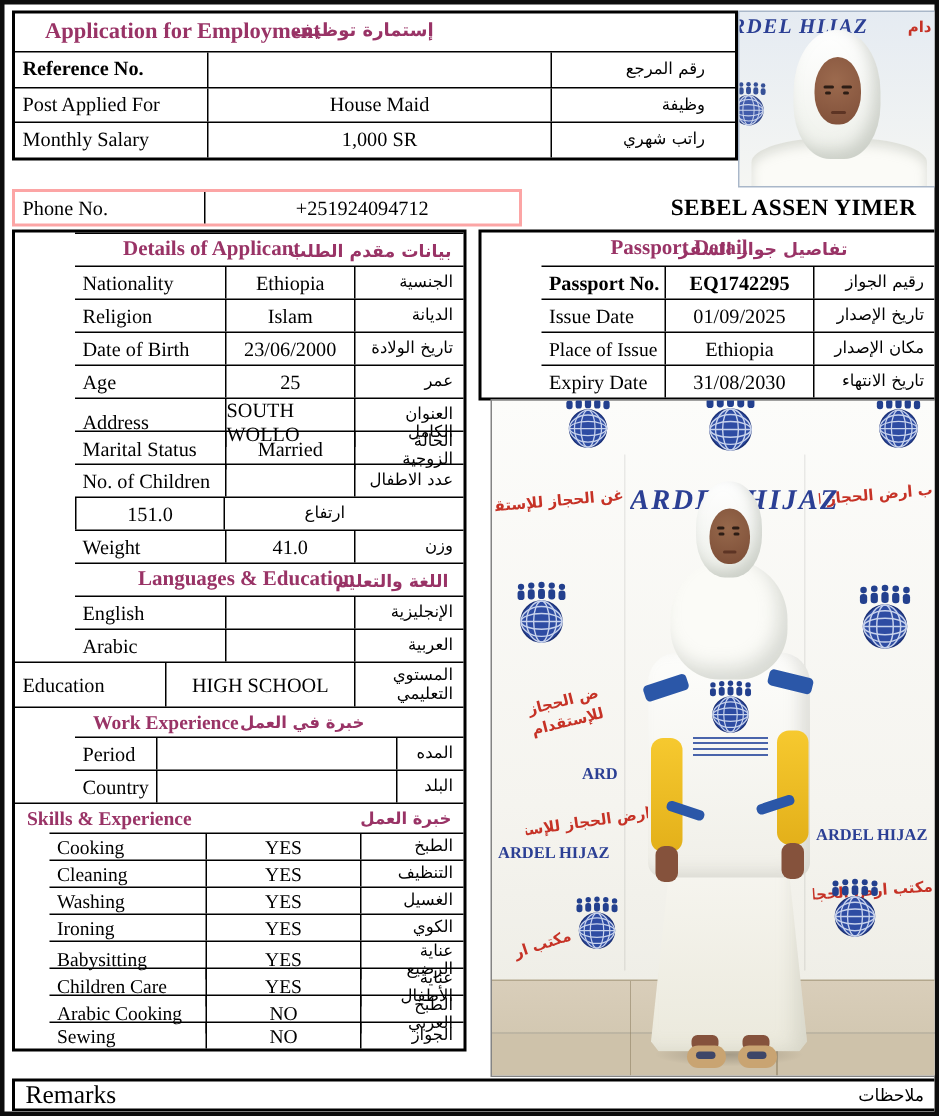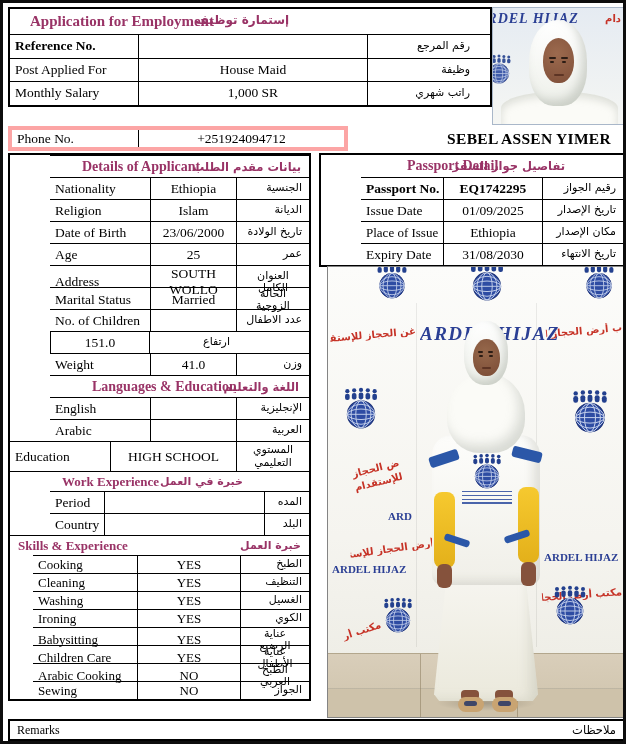--- a/index.html
+++ b/index.html
@@ -6,21 +6,21 @@
   html,body { background:#fff; }
   .page {
     position:relative; width:626px; height:744px; background:#fff;
     border:3px solid #0d0d0d; overflow:hidden;
     font-family:"Liberation Serif", serif; color:#000;
   }
   .abs { position:absolute; }
 
   
   .tbl { position:absolute; border:2px solid #000; background:#fff; }
-  .row { display:grid; border-top:1px solid #000; align-items:stretch;text-align:center; }
+  .row { display:grid; border-top:1px solid #000; align-items:stretch; }
   .row:first-child { border-top:none; }
   .h23 { height:23.5px; } .h22 { height:22px;margin-left:40px; } .h30 { height:30px; }
   .h20 { height:20px; } .h18 { height:18px; }
   .g-tt { grid-template-columns:128px 1fr 122px; }
   .g-dt { grid-template-columns:100px 1fr 72px; }
   .g-wk { grid-template-columns:54px 1fr 44px; }
   .g-sk { grid-template-columns:104px 1fr 68px;margin-left:23px; }
   .g-pp { grid-template-columns:82px 1fr 80px; }
   .lab { display:flex; align-items:center; padding-left:5px; font-size:13.5px; }
   .lab.b { font-weight:bold; }
@@ -36,34 +36,34 @@
                font-size:11.5px; font-weight:bold; }
 
   
   .top-table { left:5px; top:4px; width:484px; }
   .tt-title { position:relative; height:25px; }
   .tt-title .en { position:absolute; left:20px; top:4px; font-size:15px; font-weight:bold; color:#993366; }
   .tt-title .ar { position:absolute; left:185px; top:4px; direction:rtl; font-family:"DejaVu Sans", sans-serif;
                   font-size:12px; font-weight:bold; color:#993366; }
   .g-tt .arc { justify-content:flex-start; padding-right:20px; }
 
-  .phone-row { left:5px; top:123px; width:340px; height:25px; border:4px solid #fca5a5;
+  .phone-row { left:5px; top:123px; width:340px; height:25px; border:2px solid #fca5a5;
                display:grid; grid-template-columns:126px 1fr; background:#fff; }
   .phone-row .lab { font-size:13.5px; }
   .phone-row .val { border-right:none; }
   .name-plate { left:346px; top:124px; width:272px; height:24px; display:flex; align-items:center;
                 justify-content:flex-end; padding-right:10px; font-weight:bold; font-size:15.5px;
                 letter-spacing:.3px; }
 
   
   .left-panel { left:5px; top:150px; width:303px; border:2px solid #000; position:absolute; background:#fff; }
   .pass-tbl { left:316px; top:150px; width:306px; }
   .remarks { left:5px; top:716px; width:617px; height:22px; border:2px solid #000; position:absolute;
              display:flex; align-items:center; justify-content:space-between; padding:0 7px; background:#fff; }
-  .remarks .en { font-size:12px; }
+  .remarks .en { font-size:17px; }
   .remarks .ar { direction:rtl; font-family:"DejaVu Sans", sans-serif; font-size:11.5px; }
 
   .sk-row .lab, .sk-row .val { font-size:13px; }
 
   
   .headshot { left:489px; top:4px; width:133px; height:118px; border:1px solid #a9b7c9;
               background:linear-gradient(180deg,#e5ebf2,#f5f6f3); overflow:hidden; position:absolute; }
   .hs-brand { position:absolute; left:-16px; top:3px; font-family:"Liberation Serif",serif; font-style:italic;
               font-weight:bold; font-size:14px; color:#2b3f94; letter-spacing:1px; white-space:nowrap; }
   .hs-ar { position:absolute; right:3px; top:5px; color:#c63226; font-family:"DejaVu Sans",sans-serif;

